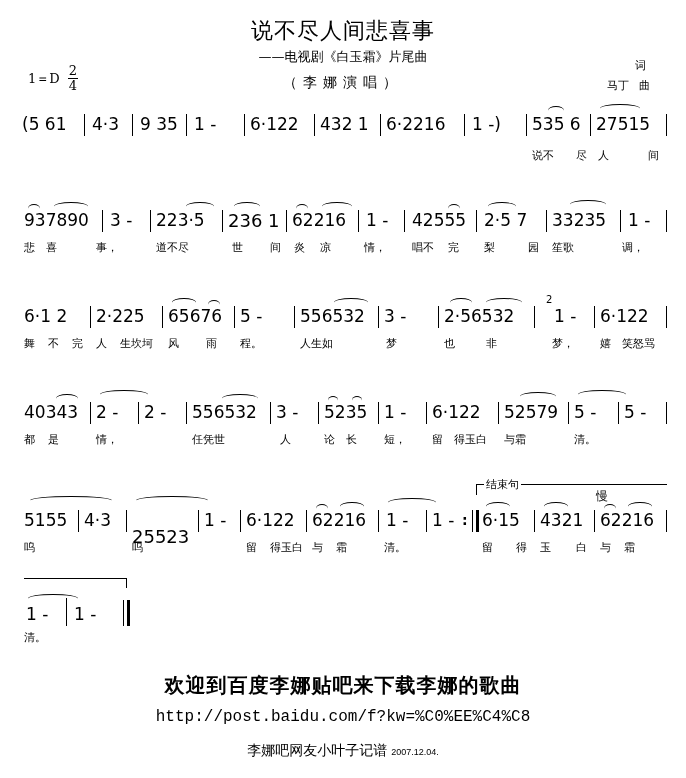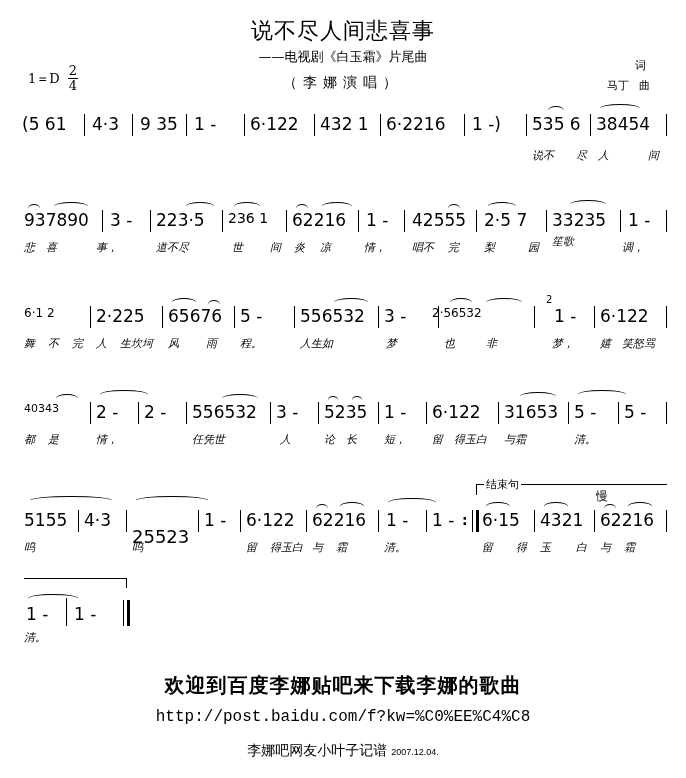--- a/index.html
+++ b/index.html
@@ -10,21 +10,21 @@
   .singer { left: 0; width: 686px; top: 74px; text-align: center; font-size: 14px; letter-spacing: 6px; }
   .key { left: 28px; top: 64px; font-family: "DejaVu Serif", serif; font-size: 13px; display:flex; align-items:center; gap:4px; }
   .frac { display:inline-flex; flex-direction:column; align-items:center; font-size:13px; line-height:14px; margin-left:4px; }
   .frac .num { border-bottom: 1px solid #000; padding: 0 1px; }
   .lyricist { right: 40px; top: 58px; font-size: 11px; }
   .composer { right: 36px; top: 78px; font-size: 11px; }
   .composer span { margin-left: 10px; }
 
   .row { position: absolute; left: 0; width: 686px; }
   .bar { position: absolute; width: 1px; background: #000; }
-  .lyr { position: absolute; font-size: 11px; white-space: nowrap; font-style: italic; }
+  .lyr { position: absolute; font-size: 11px; white-space: nowrap; }
   .arc { position: absolute; border-top: 1px solid #000; border-radius: 50% 50% 0 0; height: 8px; }
 
   .promo { left: 0; width: 686px; top: 672px; text-align: center; font-size: 20px; font-weight: bold; font-family: "DejaVu Serif", serif; letter-spacing: 1px; }
   .url { left: 0; width: 686px; top: 708px; text-align: center; font-size: 16px; font-family: "Liberation Mono", monospace; }
   .credit { left: 0; width: 686px; top: 742px; text-align: center; font-size: 14px; font-family: "DejaVu Serif", serif; }
   .credit .date { font-size: 9px; font-family: "Liberation Sans", sans-serif; margin-left: 4px; }
 
   .ending-bracket { border-top: 1px solid #000; border-left: 1px solid #000; height: 10px; }
   .ending-label { font-size: 11px; background:#fff; padding: 0 2px; }
   .slow { font-size: 12px; }
@@ -59,38 +59,38 @@
   <span class="abs" style="left:250px; top:0; font-size:17px;">6·122</span>
   <div class="bar" style="left:314px; top:0; height:22px;"></div>
   <span class="abs" style="left:320px; top:0; font-size:17px;">432 1</span>
   <div class="bar" style="left:380px; top:0; height:22px;"></div>
   <span class="abs" style="left:386px; top:0; font-size:17px;">6·2216</span>
   <div class="bar" style="left:464px; top:0; height:22px;"></div>
   <span class="abs" style="left:472px; top:0; font-size:17px;">1 -)</span>
   <div class="bar" style="left:526px; top:0; height:22px;"></div>
   <span class="abs" style="left:532px; top:0; font-size:17px;">535 6</span>
   <div class="bar" style="left:590px; top:0; height:22px;"></div>
-  <span class="abs" style="left:596px; top:0; font-size:17px;">38454</span>
+  <span class="abs" style="left:596px; top:0; font-size:17px;">27515</span>
   <div class="bar" style="left:666px; top:0; height:22px;"></div>
   <div class="arc" style="left:548px; top:-8px; width:16px;"></div>
   <div class="arc" style="left:600px; top:-10px; width:40px;"></div>
   <span class="lyr" style="left:532px; top:34px;">说不</span>
   <span class="lyr" style="left:576px; top:34px;">尽</span>
   <span class="lyr" style="left:598px; top:34px;">人</span>
   <span class="lyr" style="left:648px; top:34px;">间</span>
 </div>
 
 <div class="row" style="top:210px; height:50px;">
   <span class="abs" style="left:24px; top:0; font-size:17px;">937890</span>
   <div class="bar" style="left:102px; top:0; height:22px;"></div>
   <span class="abs" style="left:110px; top:0; font-size:17px;">3 -</span>
   <div class="bar" style="left:150px; top:0; height:22px;"></div>
   <span class="abs" style="left:156px; top:0; font-size:17px;">223·5</span>
   <div class="bar" style="left:222px; top:0; height:22px;"></div>
-  <span class="abs" style="left:228px; top:0; font-size:14px;">236 1</span>
+  <span class="abs" style="left:228px; top:0; font-size:18px;">236 1</span>
   <div class="bar" style="left:286px; top:0; height:22px;"></div>
   <span class="abs" style="left:292px; top:0; font-size:17px;">62216</span>
   <div class="bar" style="left:358px; top:0; height:22px;"></div>
   <span class="abs" style="left:366px; top:0; font-size:17px;">1 -</span>
   <div class="bar" style="left:404px; top:0; height:22px;"></div>
   <span class="abs" style="left:412px; top:0; font-size:17px;">42555</span>
   <div class="bar" style="left:476px; top:0; height:22px;"></div>
   <span class="abs" style="left:484px; top:0; font-size:17px;">2·5 7</span>
   <div class="bar" style="left:546px; top:0; height:22px;"></div>
   <span class="abs" style="left:552px; top:0; font-size:17px;">33235</span>
@@ -112,38 +112,38 @@
   <span class="lyr" style="left:156px; top:30px;">道不尽</span>
   <span class="lyr" style="left:232px; top:30px;">世</span>
   <span class="lyr" style="left:270px; top:30px;">间</span>
   <span class="lyr" style="left:294px; top:30px;">炎</span>
   <span class="lyr" style="left:320px; top:30px;">凉</span>
   <span class="lyr" style="left:364px; top:30px;">情，</span>
   <span class="lyr" style="left:412px; top:30px;">唱不</span>
   <span class="lyr" style="left:448px; top:30px;">完</span>
   <span class="lyr" style="left:484px; top:30px;">梨</span>
   <span class="lyr" style="left:528px; top:30px;">园</span>
-  <span class="lyr" style="left:552px; top:24px;">笙歌</span>
+  <span class="lyr" style="left:552px; top:30px;">笙歌</span>
   <span class="lyr" style="left:622px; top:30px;">调，</span>
 </div>
 
 <div class="row" style="top:306px; height:50px;">
-  <span class="abs" style="left:24px; top:0; font-size:12px;">6·1 2</span>
+  <span class="abs" style="left:24px; top:0; font-size:17px;">6·1 2</span>
   <div class="bar" style="left:90px; top:0; height:22px;"></div>
   <span class="abs" style="left:96px; top:0; font-size:17px;">2·225</span>
   <div class="bar" style="left:162px; top:0; height:22px;"></div>
   <span class="abs" style="left:168px; top:0; font-size:17px;">65676</span>
   <div class="bar" style="left:234px; top:0; height:22px;"></div>
   <span class="abs" style="left:240px; top:0; font-size:17px;">5 -</span>
   <div class="bar" style="left:294px; top:0; height:22px;"></div>
   <span class="abs" style="left:300px; top:0; font-size:17px;">556532</span>
   <div class="bar" style="left:378px; top:0; height:22px;"></div>
   <span class="abs" style="left:384px; top:0; font-size:17px;">3 -</span>
   <div class="bar" style="left:438px; top:0; height:22px;"></div>
-  <span class="abs" style="left:432px; top:0; font-size:12px;">2·56532</span>
+  <span class="abs" style="left:444px; top:0; font-size:17px;">2·56532</span>
   <div class="bar" style="left:534px; top:0; height:22px;"></div>
   <span class="abs" style="left:546px; top:-12px; font-size:10px;">2</span>
   <span class="abs" style="left:554px; top:0; font-size:17px;">1 -</span>
   <div class="bar" style="left:594px; top:0; height:22px;"></div>
   <span class="abs" style="left:600px; top:0; font-size:17px;">6·122</span>
   <div class="bar" style="left:666px; top:0; height:22px;"></div>
   <div class="arc" style="left:172px; top:-8px; width:24px;"></div>
   <div class="arc" style="left:208px; top:-6px; width:12px;"></div>
   <div class="arc" style="left:334px; top:-8px; width:34px;"></div>
   <div class="arc" style="left:450px; top:-8px; width:22px;"></div>
@@ -159,37 +159,37 @@
   <span class="lyr" style="left:300px; top:30px;">人生如</span>
   <span class="lyr" style="left:386px; top:30px;">梦</span>
   <span class="lyr" style="left:444px; top:30px;">也</span>
   <span class="lyr" style="left:486px; top:30px;">非</span>
   <span class="lyr" style="left:552px; top:30px;">梦，</span>
   <span class="lyr" style="left:600px; top:30px;">嬉</span>
   <span class="lyr" style="left:622px; top:30px;">笑怒骂</span>
 </div>
 
 <div class="row" style="top:402px; height:50px;">
-  <span class="abs" style="left:24px; top:0; font-size:11px;">40343</span>
+  <span class="abs" style="left:24px; top:0; font-size:17px;">40343</span>
   <div class="bar" style="left:90px; top:0; height:22px;"></div>
   <span class="abs" style="left:96px; top:0; font-size:17px;">2 -</span>
   <div class="bar" style="left:138px; top:0; height:22px;"></div>
   <span class="abs" style="left:144px; top:0; font-size:17px;">2 -</span>
   <div class="bar" style="left:186px; top:0; height:22px;"></div>
   <span class="abs" style="left:192px; top:0; font-size:17px;">556532</span>
   <div class="bar" style="left:270px; top:0; height:22px;"></div>
   <span class="abs" style="left:276px; top:0; font-size:17px;">3 -</span>
   <div class="bar" style="left:318px; top:0; height:22px;"></div>
   <span class="abs" style="left:324px; top:0; font-size:17px;">5235</span>
   <div class="bar" style="left:378px; top:0; height:22px;"></div>
   <span class="abs" style="left:384px; top:0; font-size:17px;">1 -</span>
   <div class="bar" style="left:426px; top:0; height:22px;"></div>
   <span class="abs" style="left:432px; top:0; font-size:17px;">6·122</span>
   <div class="bar" style="left:498px; top:0; height:22px;"></div>
-  <span class="abs" style="left:504px; top:0; font-size:17px;">31653</span>
+  <span class="abs" style="left:504px; top:0; font-size:17px;">52579</span>
   <div class="bar" style="left:568px; top:0; height:22px;"></div>
   <span class="abs" style="left:574px; top:0; font-size:17px;">5 -</span>
   <div class="bar" style="left:618px; top:0; height:22px;"></div>
   <span class="abs" style="left:624px; top:0; font-size:17px;">5 -</span>
   <div class="bar" style="left:666px; top:0; height:22px;"></div>
   <div class="arc" style="left:56px; top:-8px; width:22px;"></div>
   <div class="arc" style="left:100px; top:-12px; width:48px;"></div>
   <div class="arc" style="left:222px; top:-8px; width:36px;"></div>
   <div class="arc" style="left:328px; top:-6px; width:10px;"></div>
   <div class="arc" style="left:352px; top:-6px; width:10px;"></div>

